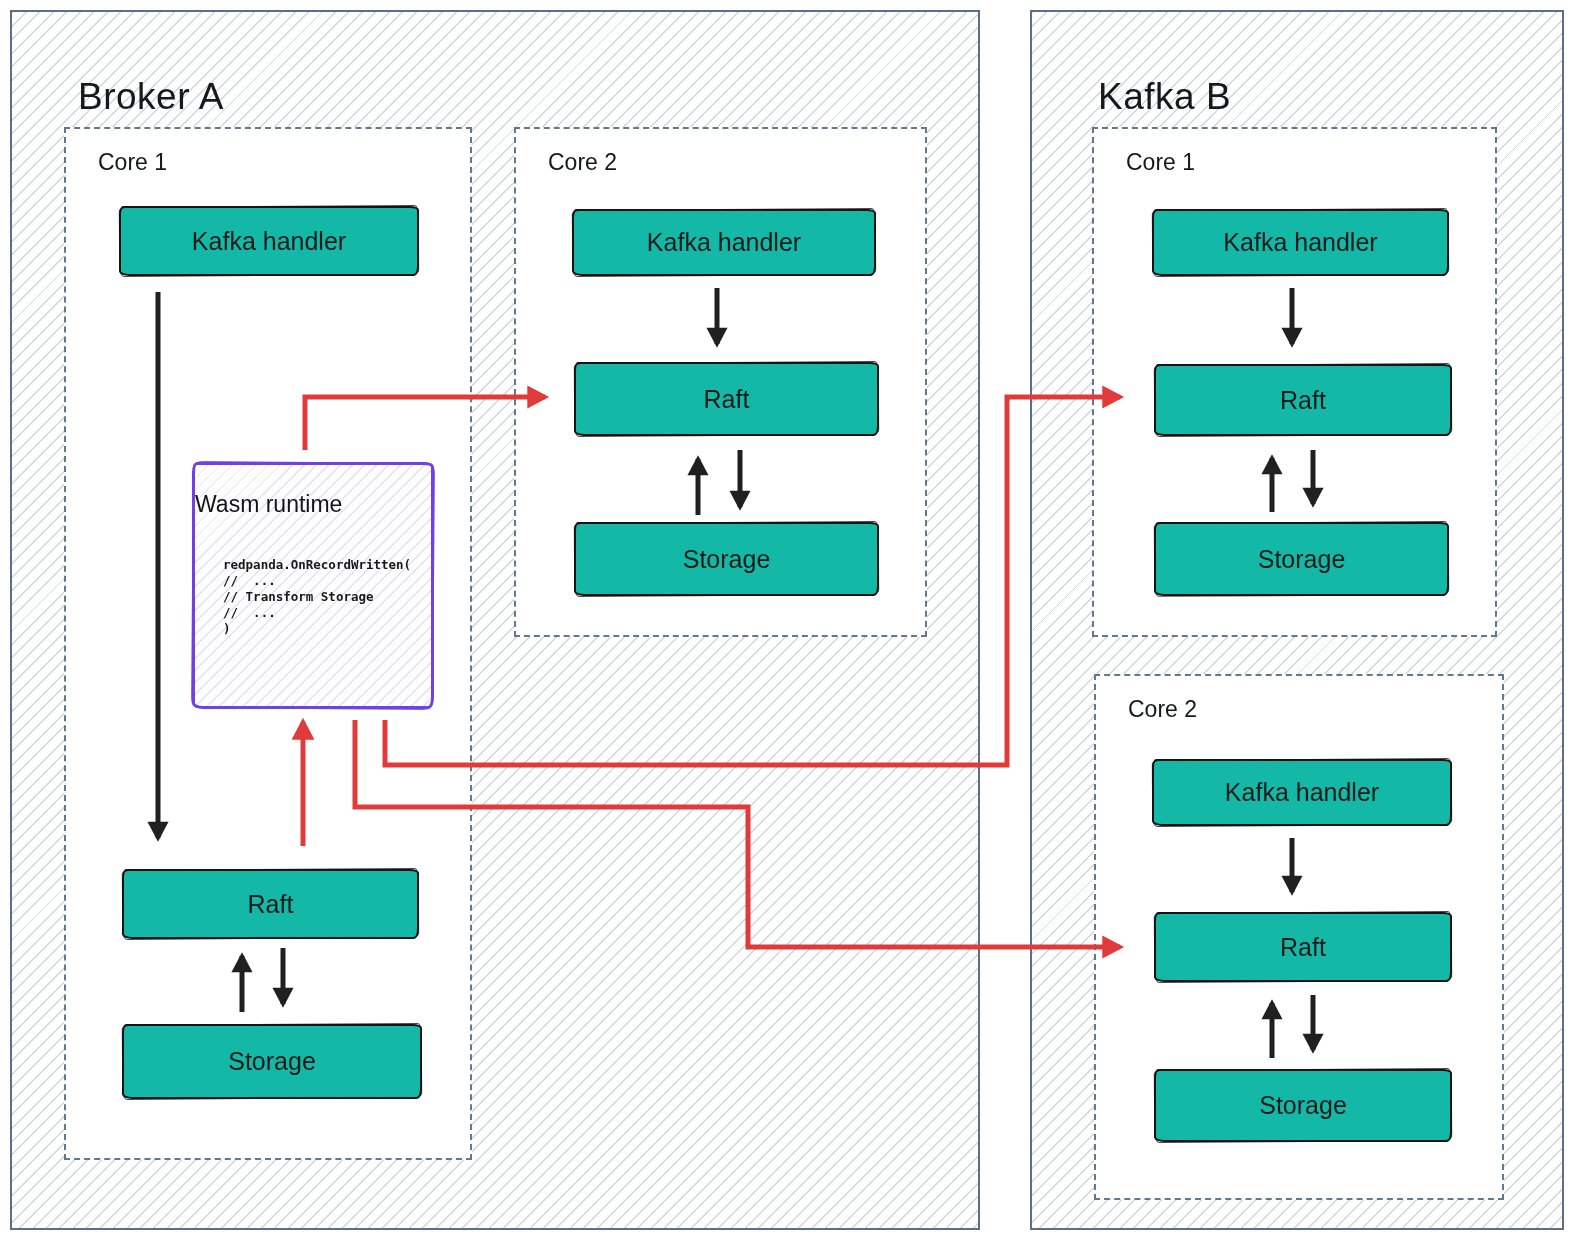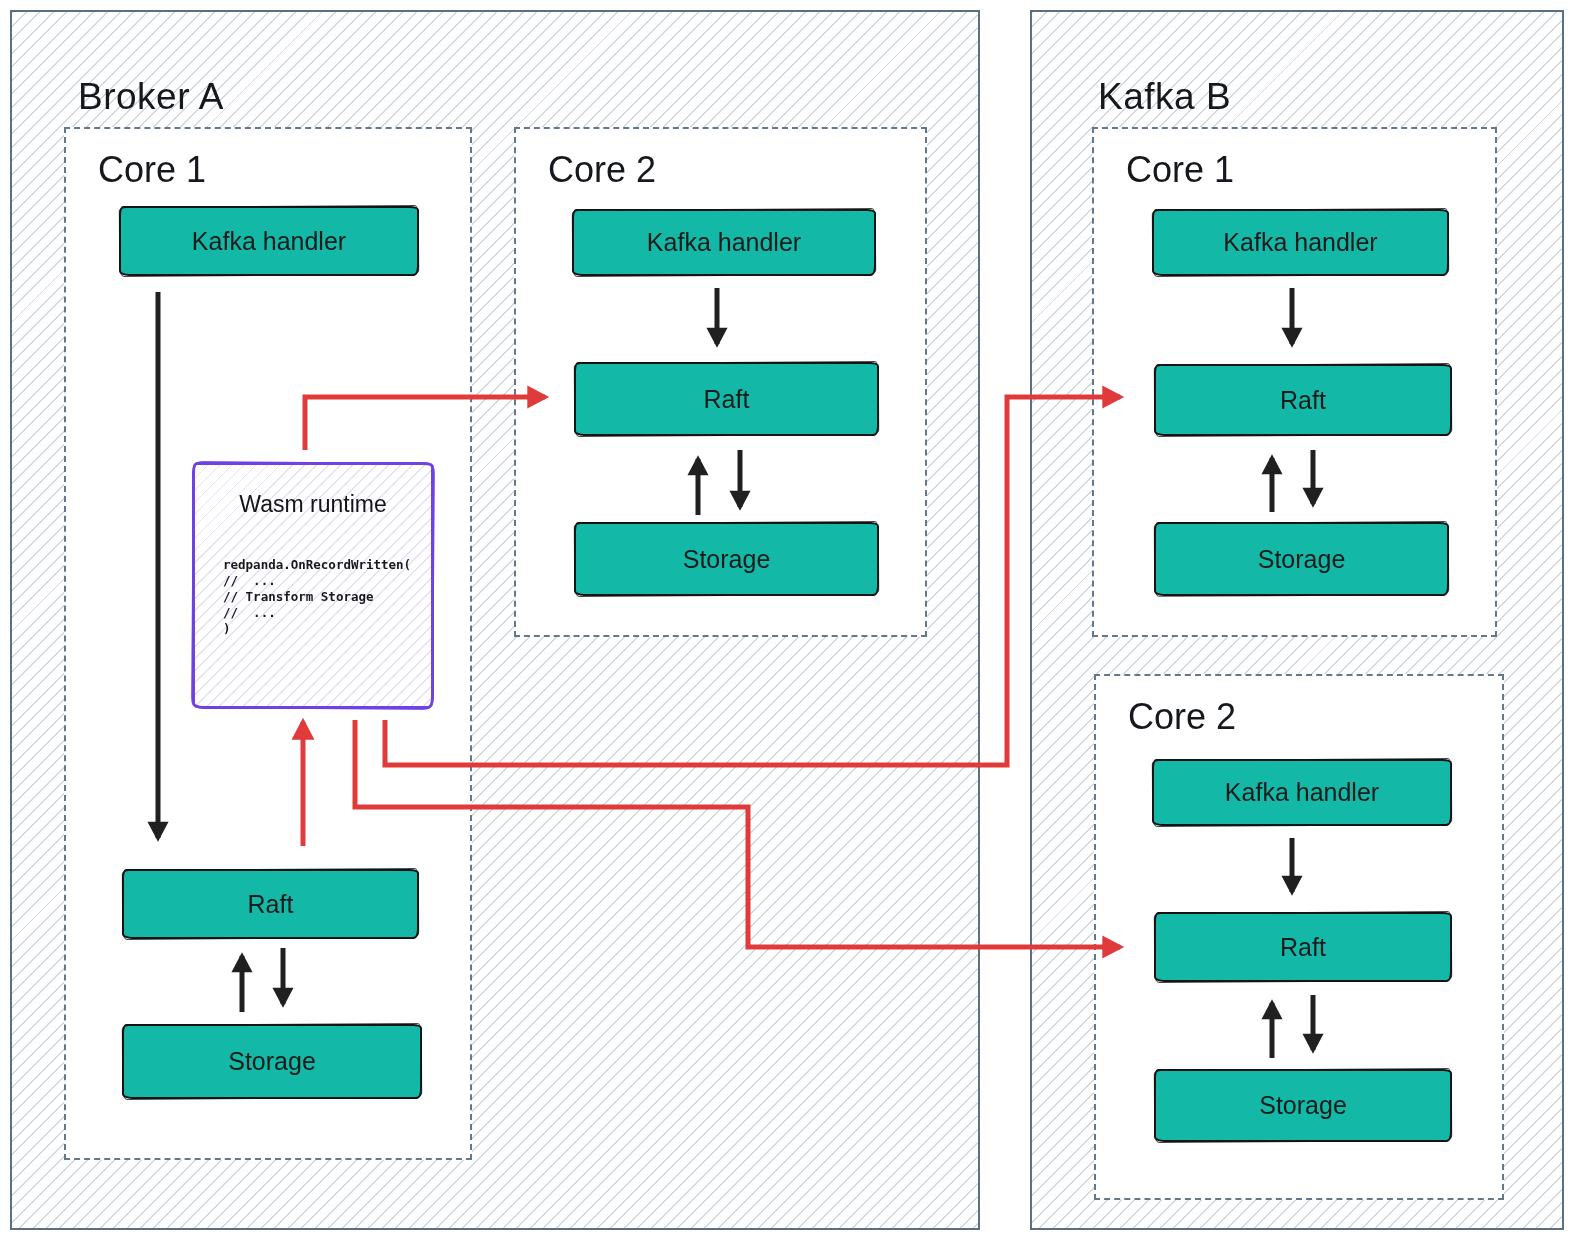--- a/index.html
+++ b/index.html
@@ -48,21 +48,21 @@
     border: 2px dashed var(--core-border, #64788c);
   }
   .core-a1 { left: 52px;  top: 115px; width: 408px; height: 1033px; }
   .core-a2 { left: 502px; top: 115px; width: 413px; height: 510px;  }
   .core-b1 { left: 60px;  top: 115px; width: 405px; height: 510px;  }
   .core-b2 { left: 62px;  top: 662px; width: 410px; height: 526px;  }
 
   .core-label {
     position: absolute;
     left: 32px; top: 20px;
-    font-size: 36px;
+    font-size: 23px;
     font-weight: 400;
     color: #15181c;
   }
 
   
   .box {
     position: absolute;
     box-sizing: border-box;
     background: #14b8a6;
     border: 2.6px solid var(--box-border, #141414);
@@ -126,21 +126,20 @@
     inset: -3px;
     border: 1.8px solid var(--wasm-purple, #6f42e5);
     border-radius: 11px 5px 10px 6px / 5px 11px 6px 10px;
     transform: rotate(.5deg);
     opacity: .85;
     pointer-events: none;
   }
   .wasm-title {
     position: absolute;
     left: 0; right: 0; top: 26px;
-    text-align: center;
     font-size: 23px;
     color: #141414;
   }
   .wasm-code {
     position: absolute;
     left: 28px; top: 92px;
     font-family: "DejaVu Sans Mono", "Liberation Mono", monospace;
     font-size: 12.5px;
     font-weight: 700;
     line-height: 1.28;

